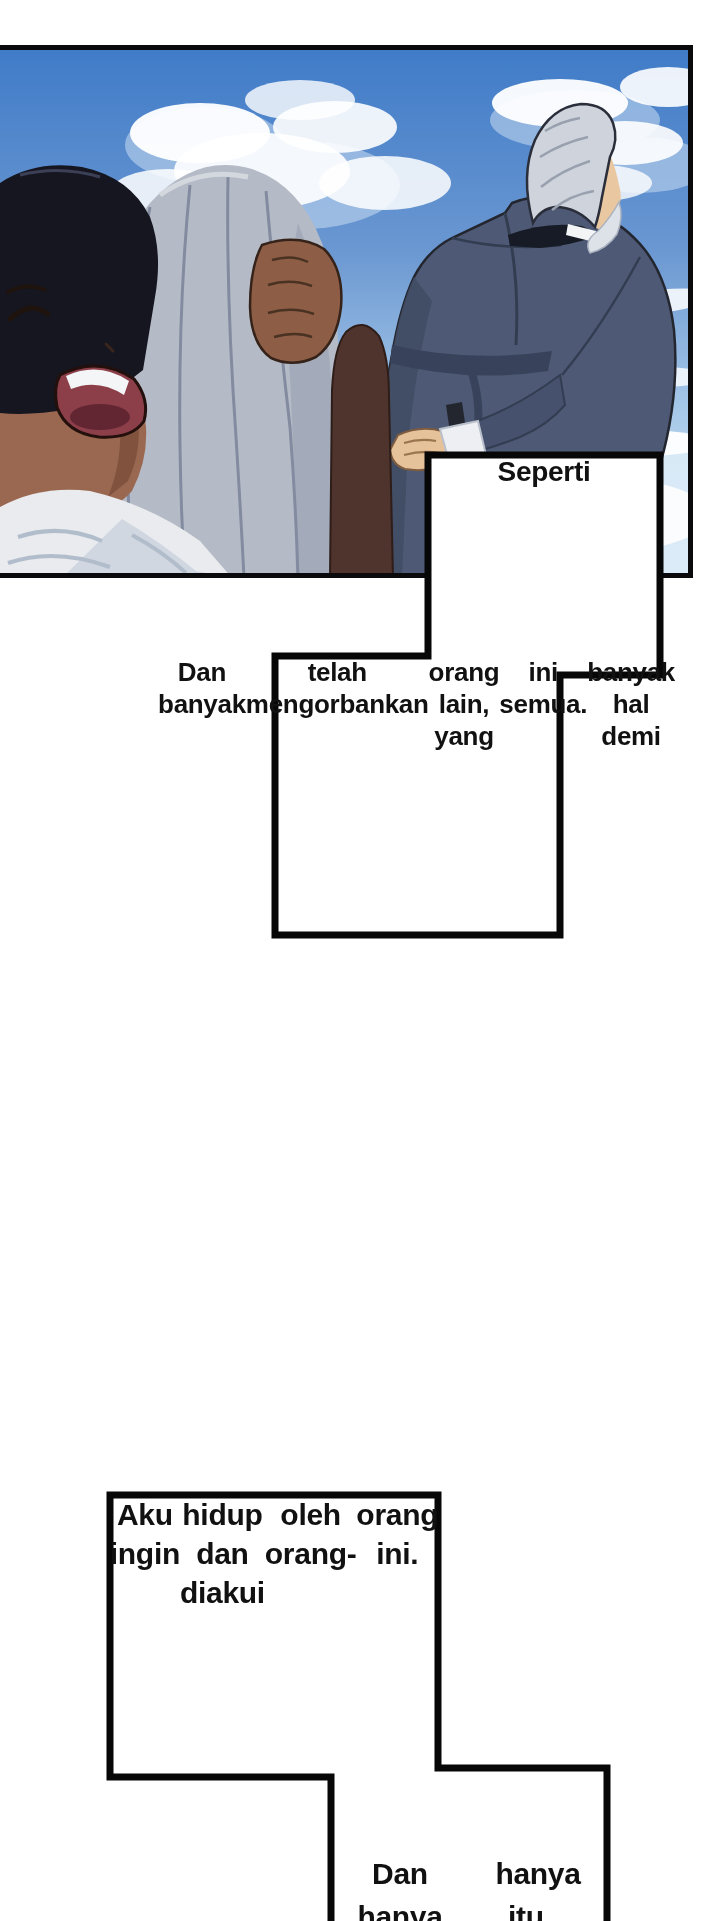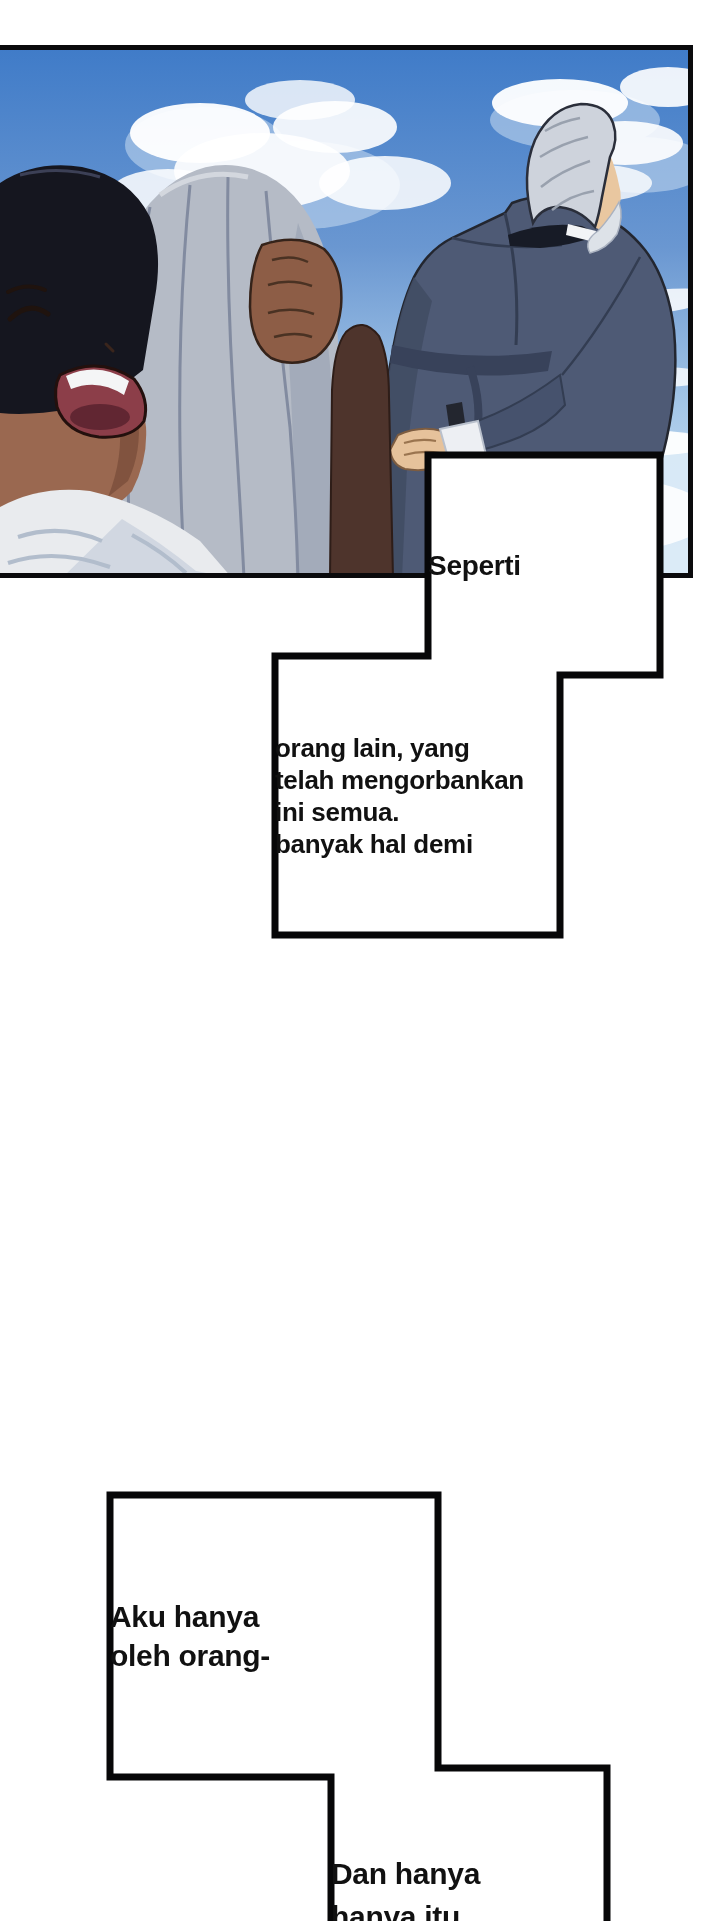--- a/index.html
+++ b/index.html
@@ -8,22 +8,22 @@
     background:#ffffff;
     font-family:"Liberation Sans","DejaVu Sans",sans-serif;
   }
   .page{position:absolute;inset:0;width:720px;height:1921px;}
   .panel{
     position:absolute;left:0;top:45px;width:693px;height:533px;
   }
   .panel svg{display:block;width:693px;height:533px;}
   .caption-layer{position:absolute;left:0;top:0;width:720px;height:1921px;pointer-events:none;}
   .caption-text{
-    position:absolute;display:flex;flex-direction:column;justify-content:center;
-    color:#111111;font-weight:bold;letter-spacing:-0.3px;
+    position:absolute;display:flex;flex-direction:row;justify-content:center;
+    text-align:center;color:#111111;font-weight:bold;letter-spacing:-0.3px;
   }
   .caption-text .ln{width:100%;}
   .cap1{left:428px;top:455px;width:232px;height:220px;font-size:28px;line-height:33px;}
   .cap2{left:275px;top:656px;width:283px;height:279px;font-size:26px;line-height:32px;}
   .cap3{left:110px;top:1495px;width:328px;height:282px;font-size:30px;line-height:39px;}
   .cap4{left:331px;top:1852px;width:276px;height:120px;justify-content:flex-start;font-size:30px;line-height:43px;}
 </style>
 </head>
 <body>
 
@@ -147,29 +147,32 @@
   <svg class="caption-layer" viewBox="0 0 720 1921" xmlns="http://www.w3.org/2000/svg">
     <path d="M 428,455 L 660,455 L 660,675 L 560,675 L 560,935 L 275,935 L 275,656 L 428,656 Z" fill="#ffffff" stroke="#070708" stroke-width="7" stroke-linejoin="miter"></path>
     <path d="M 110,1495 L 438,1495 L 438,1768 L 607,1768 L 607,1945 L 331,1945 L 331,1777 L 110,1777 Z" fill="#ffffff" stroke="#070708" stroke-width="7" stroke-linejoin="miter"></path>
   </svg>
 
   <div class="caption-text cap1">
     <div class="ln">Seperti</div>
   </div>
 
   <div class="caption-text cap2">
+    <div class="ln">Dan banyak</div>
+    <div class="ln">telah mengorbankan</div>
     <div class="ln">orang lain, yang</div>
-    <div class="ln">telah mengorbankan</div>
     <div class="ln">ini semua.</div>
     <div class="ln">banyak hal demi</div>
   </div>
 
   <div class="caption-text cap3">
-    <div class="ln">Aku hanya</div>
+    <div class="ln">Aku ingin</div>
+    <div class="ln">hidup dan diakui</div>
     <div class="ln">oleh orang-</div>
+    <div class="ln">orang ini.</div>
   </div>
 
   <div class="caption-text cap4">
     <div class="ln">Dan hanya</div>
     <div class="ln">hanya itu...</div>
   </div>
 
 </div>
 
 </body></html>

